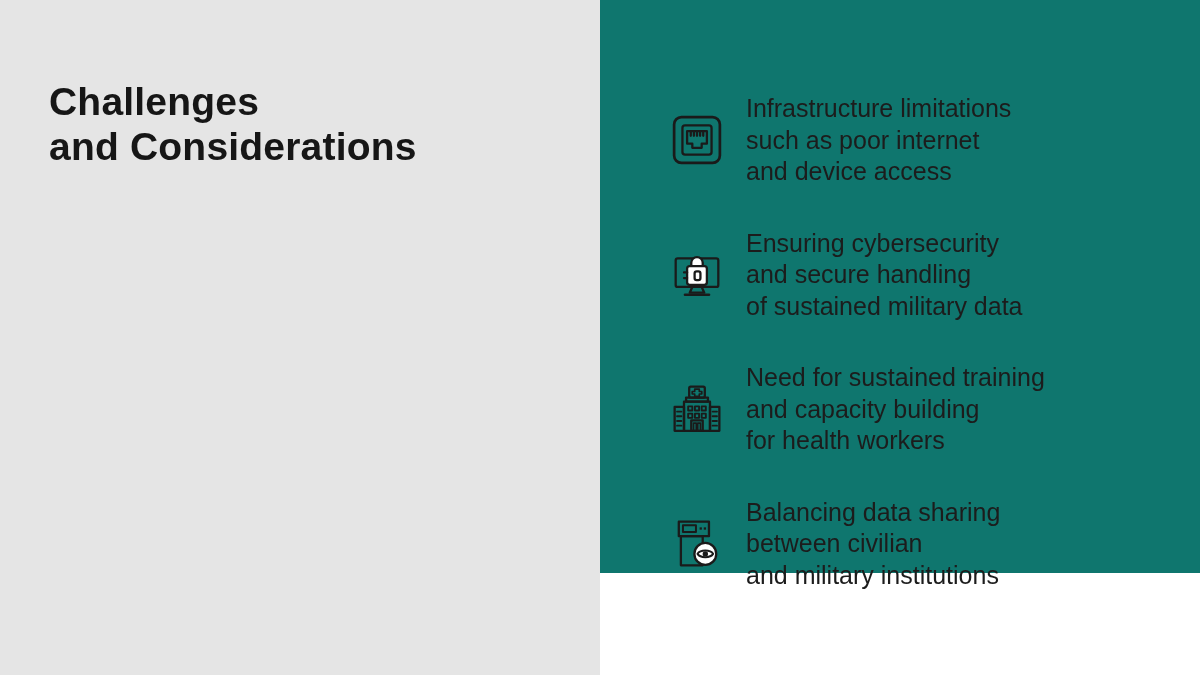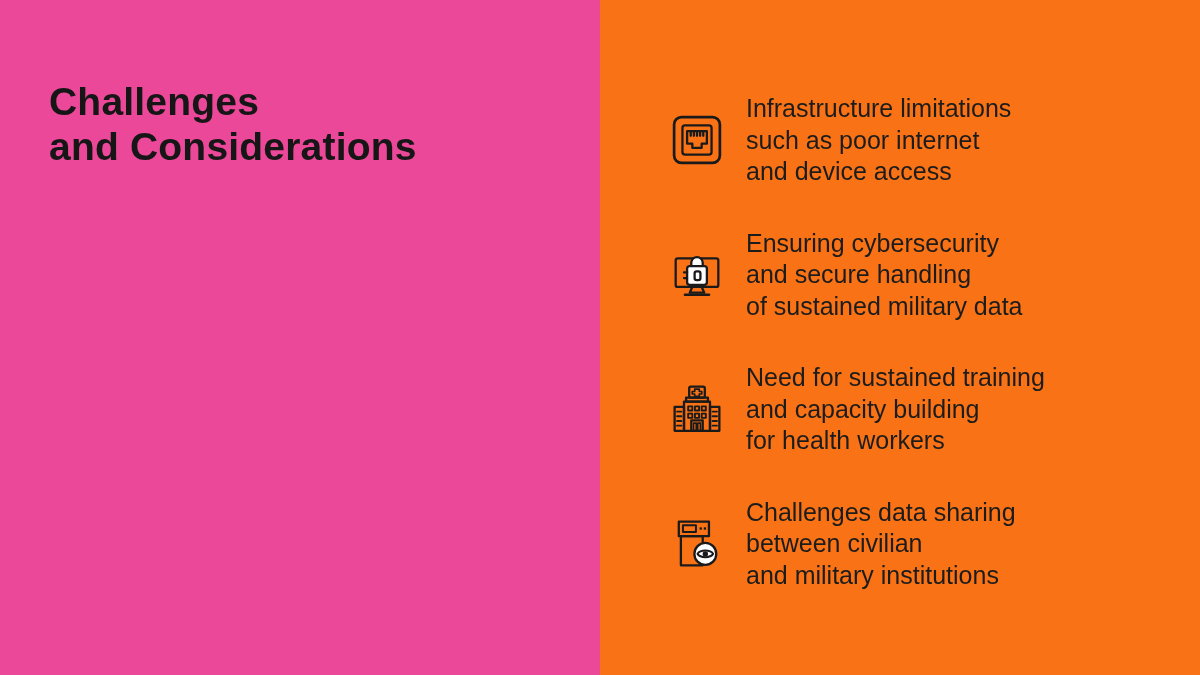--- a/index.html
+++ b/index.html
@@ -12,39 +12,39 @@
     position: relative;
     width: 1200px;
     height: 675px;
     overflow: hidden;
     background: #ffffff;
   }
   .left-panel {
     position: absolute;
     left: 0; top: 0;
     width: 600px; height: 675px;
-    background: #ec4899;
+    background: #e5e5e5;
   }
   .title {
     position: absolute;
     left: 49px;
     top: 79px;
     margin: 0;
     font-size: 39px;
     line-height: 45px;
     font-weight: 700;
     color: #161616;
     white-space: pre-line;
     letter-spacing: 0.2px;
   }
   .right-panel {
     position: absolute;
     left: 600px; top: 0;
-    width: 600px; height: 675px;
-    background: #f97316;
+    width: 600px; height: 573px;
+    background: #0f766e;
   }
   .items {
     position: absolute;
     left: 71px;
     top: 93px;
     margin: 0;
     padding: 0;
     list-style: none;
     display: flex;
     flex-direction: column;
@@ -173,21 +173,21 @@
             <rect class="ln" x="7.5" y="3.5" width="29" height="14"></rect>
             <rect class="ln" x="11.5" y="7" width="12.5" height="6.5" style="stroke-width:1.9"></rect>
             <rect class="solid" x="27.5" y="9" width="2.2" height="2.2"></rect>
             <rect class="solid" x="31.5" y="9" width="2.2" height="2.2"></rect>
             <rect class="ln" x="9.5" y="17.5" width="21" height="28"></rect>
             <circle class="ln fill-white" cx="33" cy="34.5" r="10.5"></circle>
             <path class="ln" d="M25.5 34.5 C 28.2 30.3 37.8 30.3 40.5 34.5 C 37.8 38.7 28.2 38.7 25.5 34.5 z" style="stroke-width:1.9"></path>
             <circle class="solid" cx="33" cy="34.5" r="2.6"></circle>
           </svg>
         </span>
-        <p class="item-text">Challenges data sharing
+        <p class="item-text">Balancing data sharing
 between civilian
 and military institutions</p>
       </li>
 
     </ul>
   </section>
 
 </div>
 
 </body></html>

